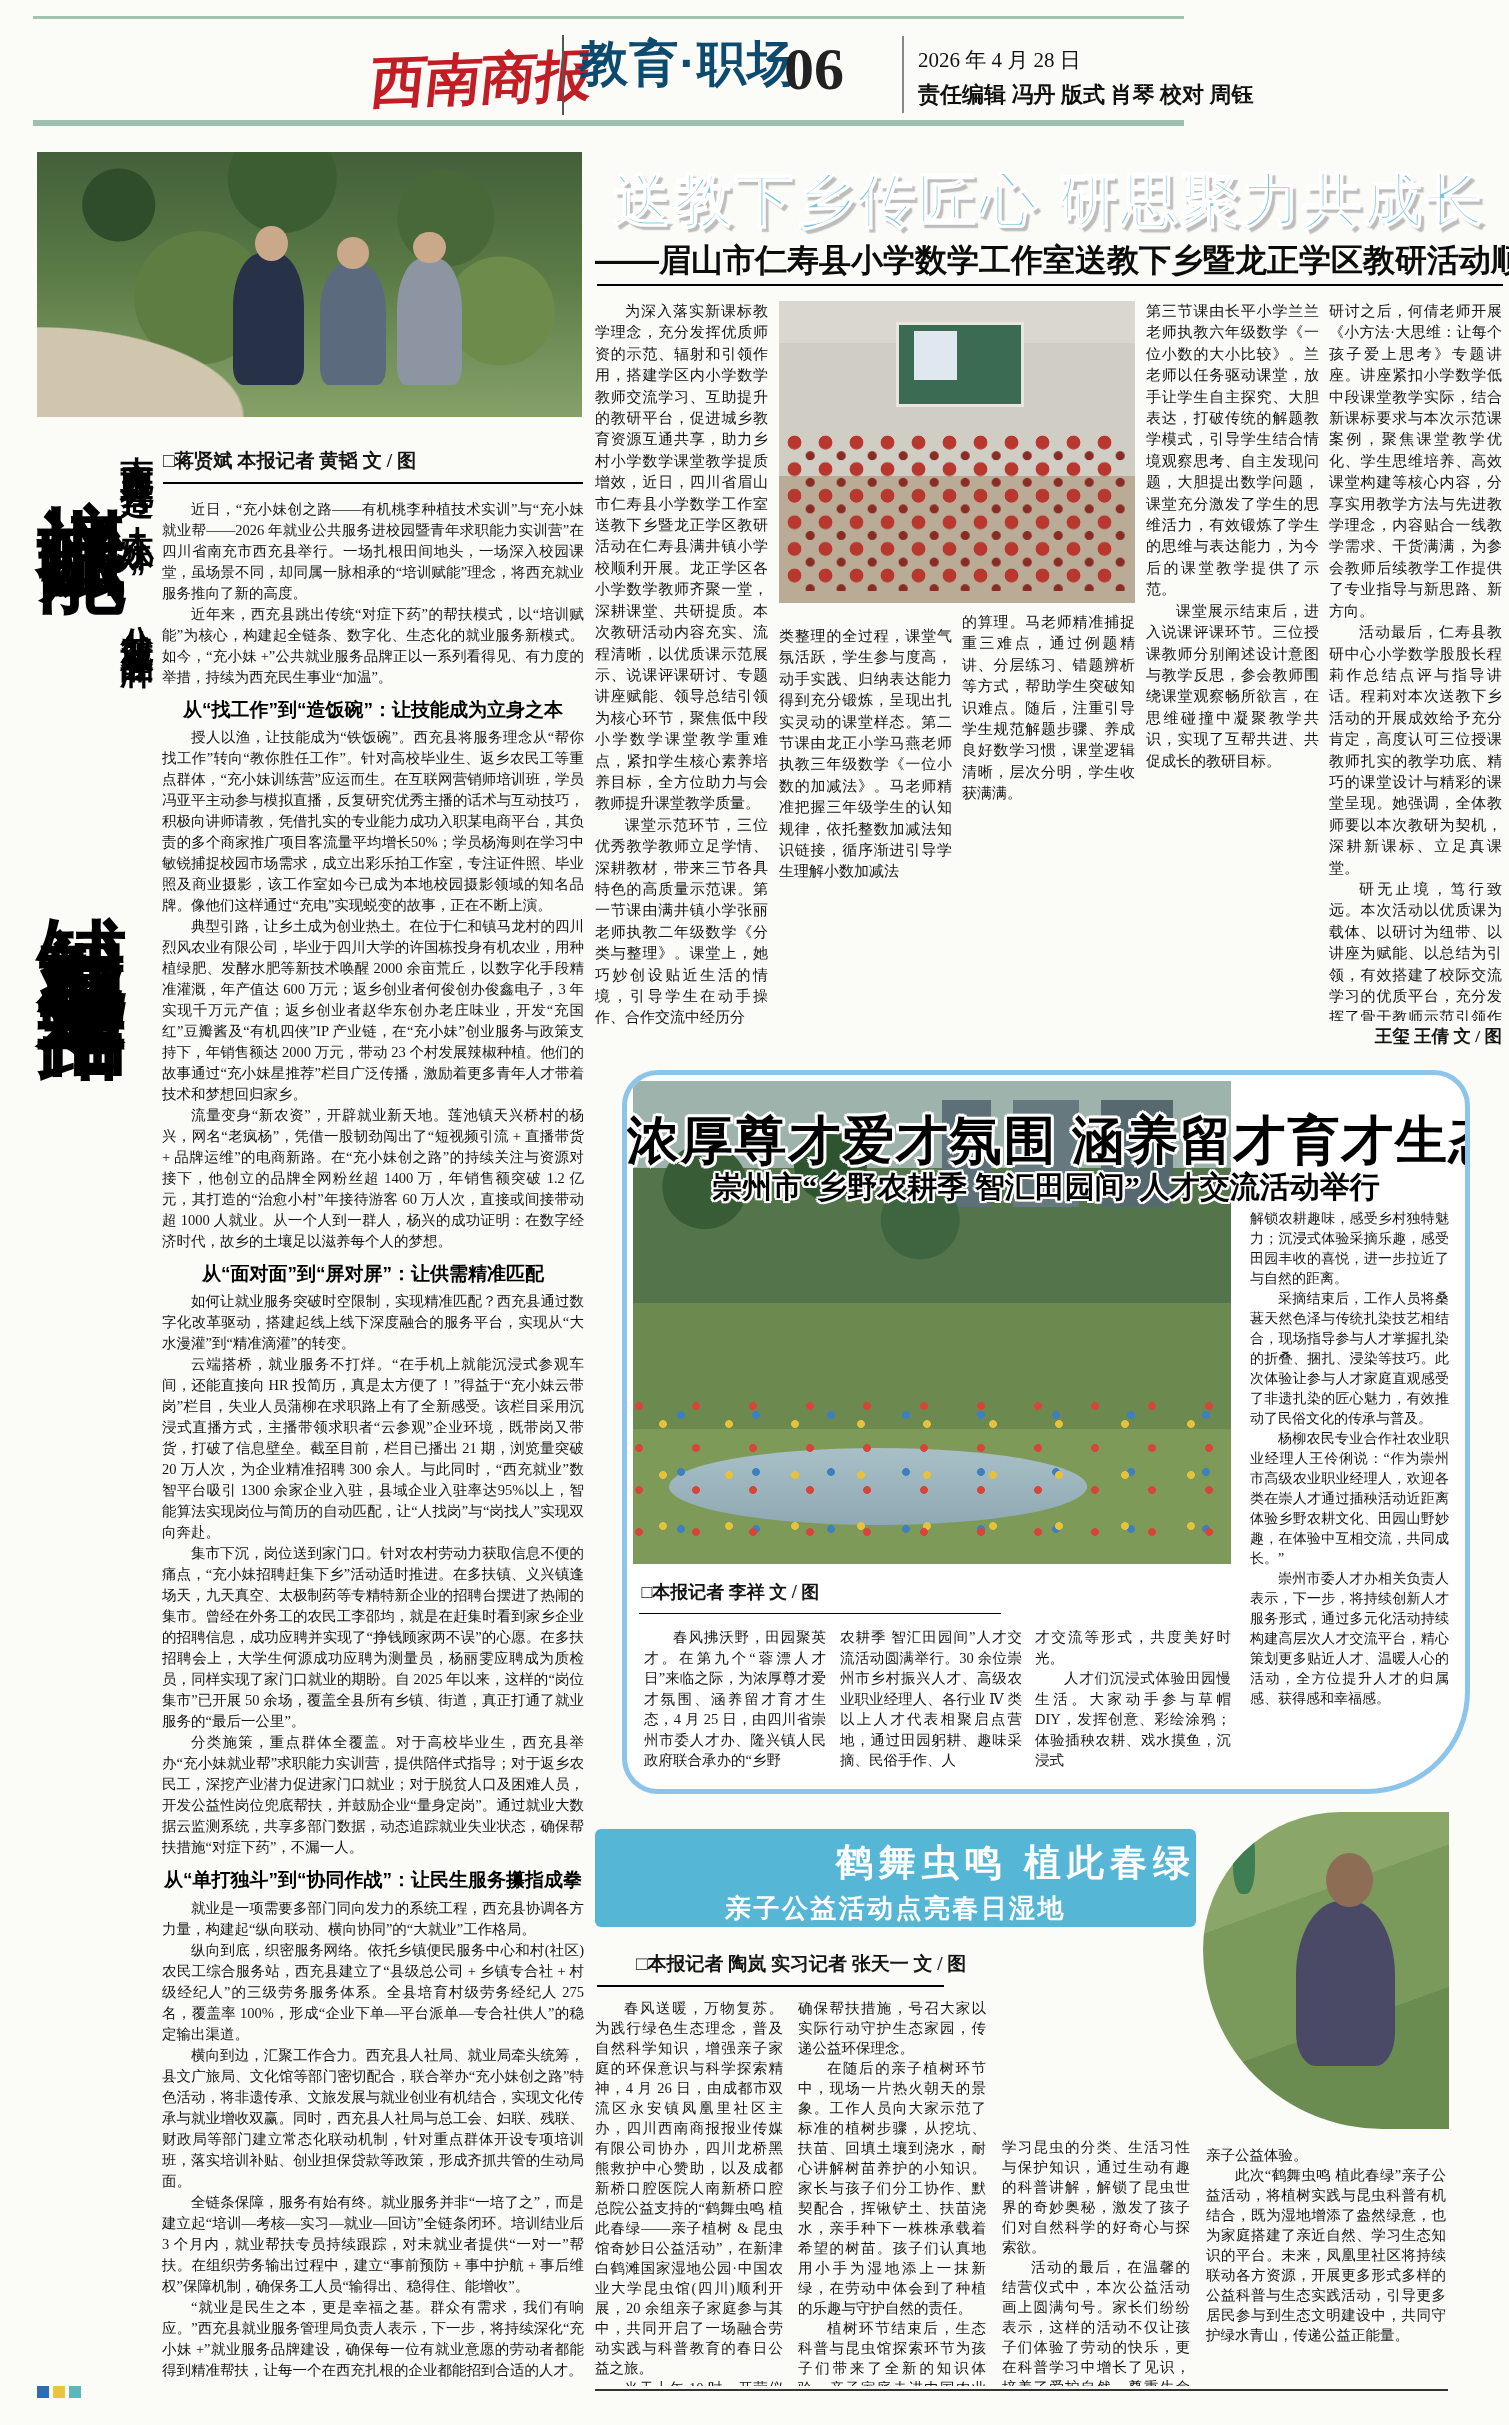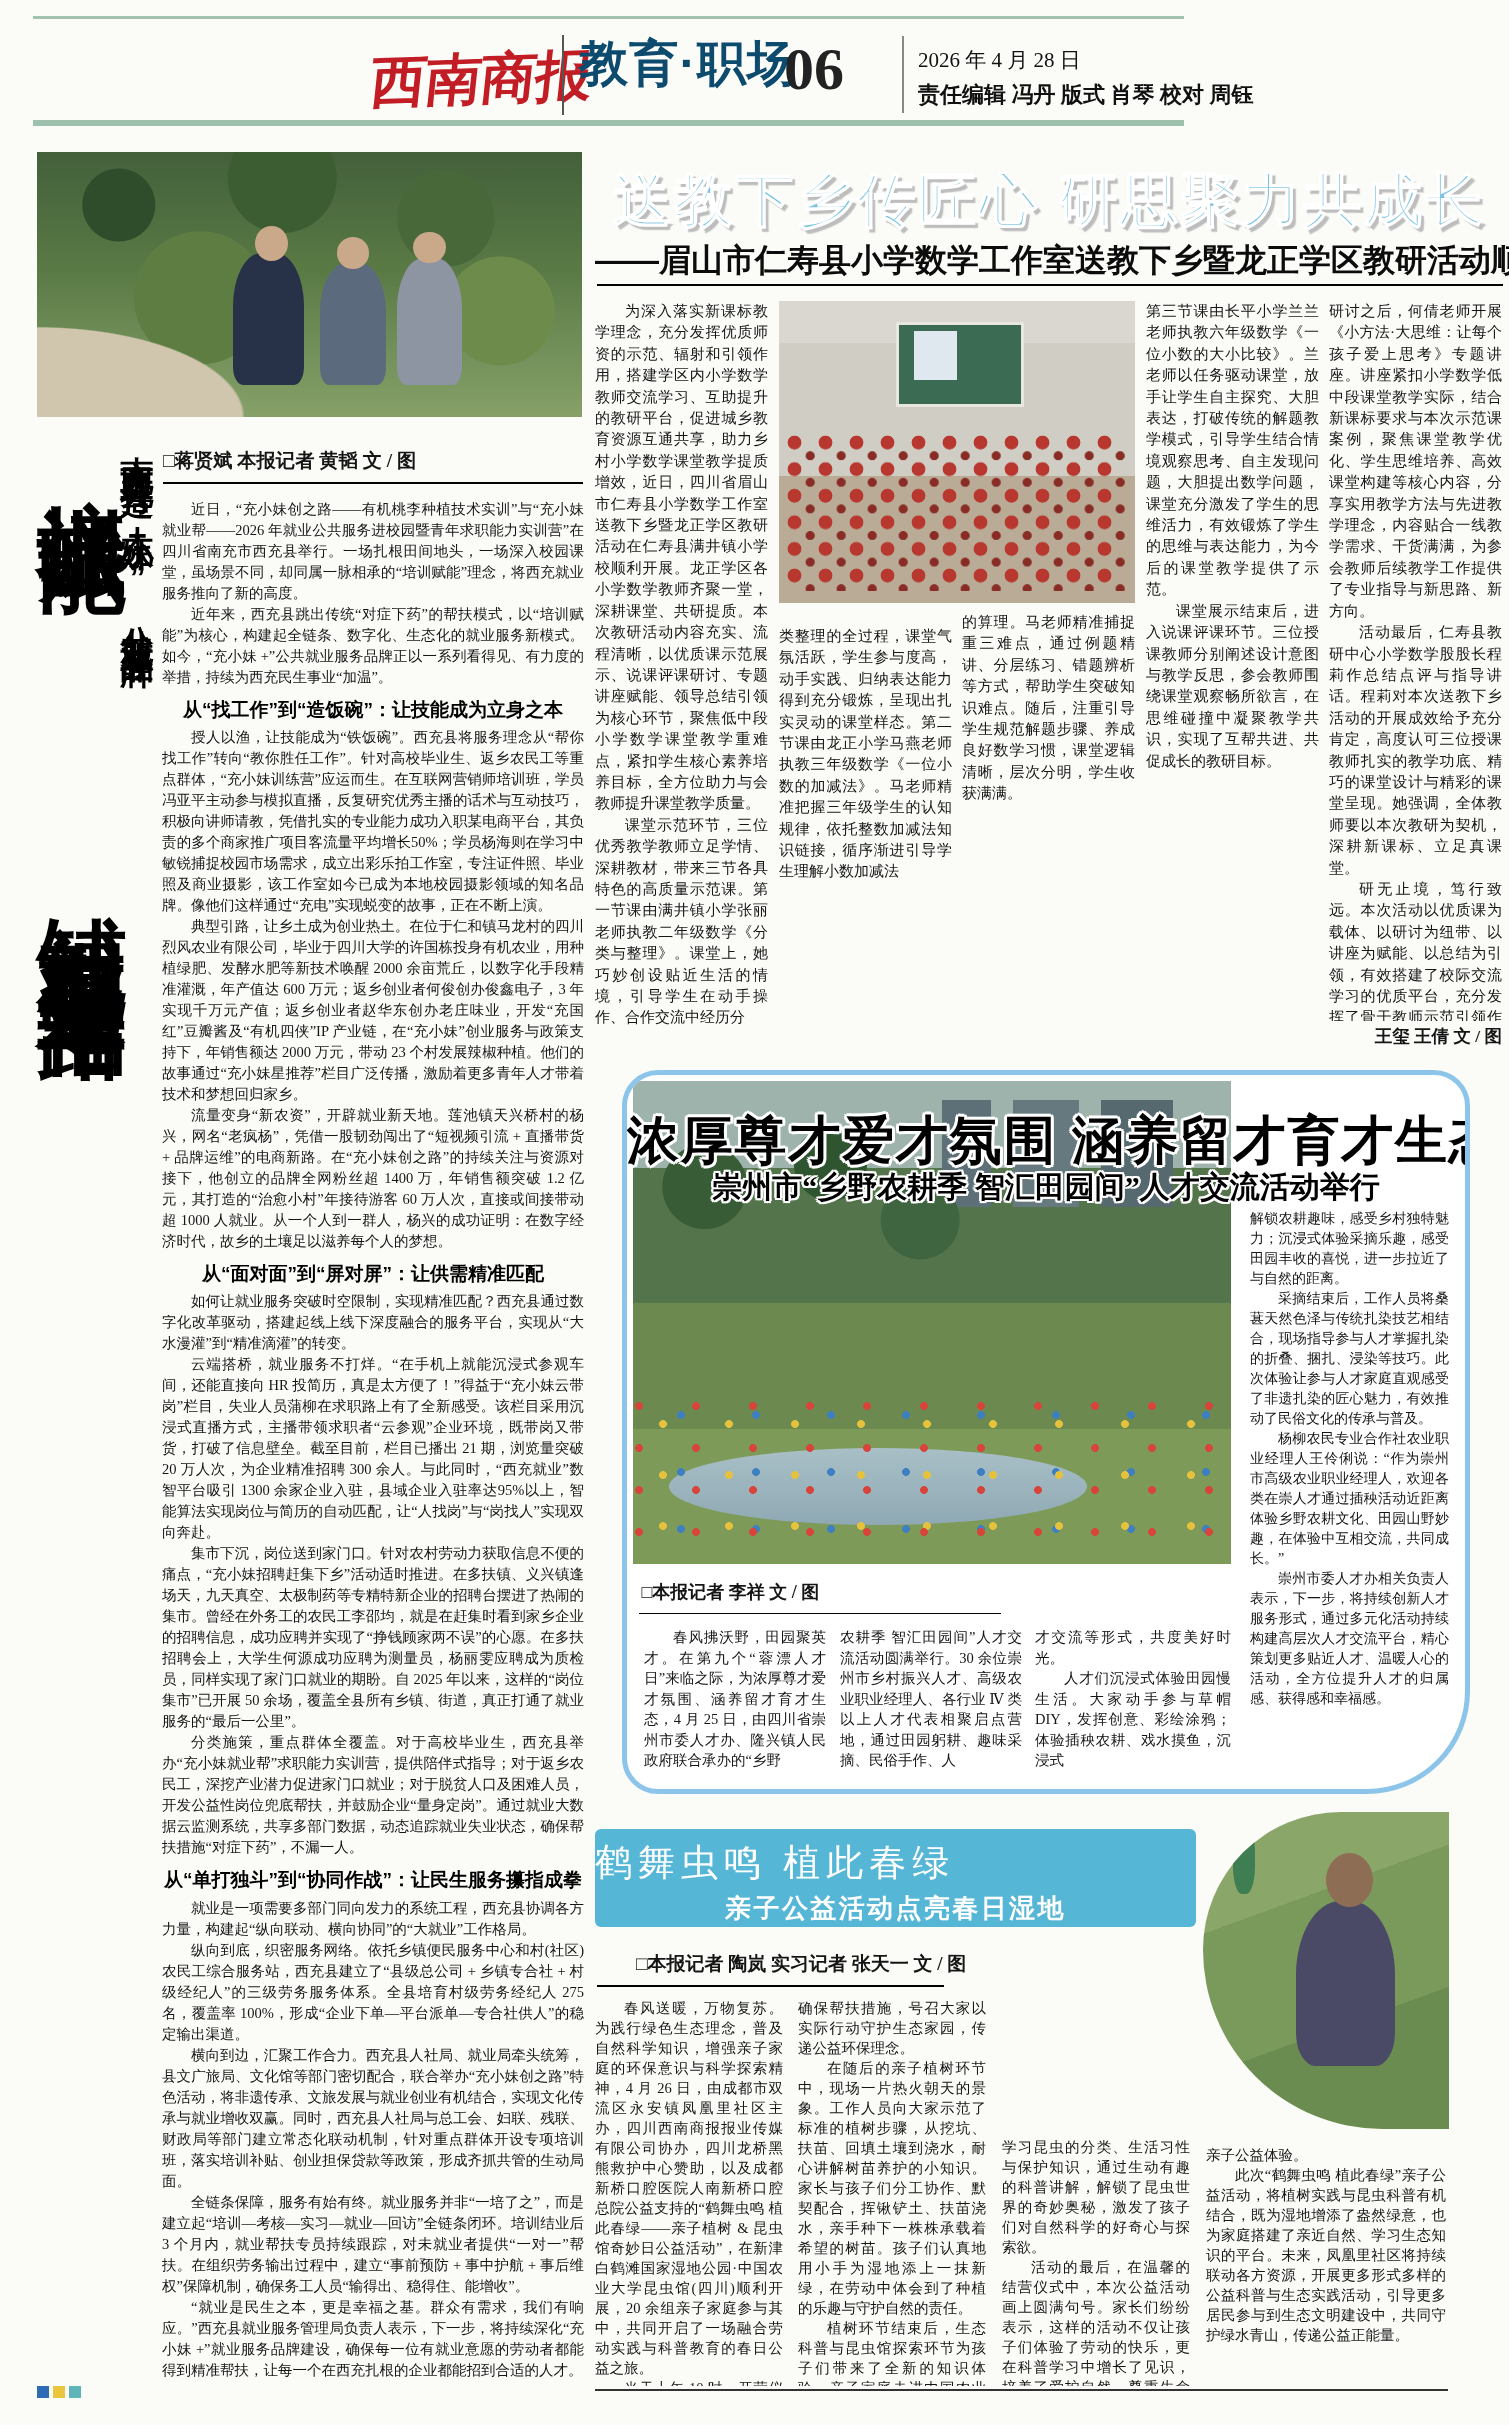--- a/index.html
+++ b/index.html
@@ -40,22 +40,22 @@
   .signature{font-weight:bold;font-size:17.5px;text-align:right;}
   
   .feature-box{border:5.4px solid #8cc5e9;border-radius:36px 36px 103px 36px;background:#fff;overflow:hidden;}
   .f-head1{font-weight:900;font-size:52px;letter-spacing:1.8px;text-align:center;color:#000;white-space:nowrap;
         text-shadow:-2.4px -2.4px 0 #fff,2.4px -2.4px 0 #fff,-2.4px 2.4px 0 #fff,2.4px 2.4px 0 #fff,0 -3px 0 #fff,0 3px 0 #fff,-3px 0 0 #fff,3px 0 0 #fff;}
   .f-head2{font-weight:900;font-size:30px;text-align:center;color:#000;white-space:nowrap;
         text-shadow:-1.8px -1.8px 0 #fff,1.8px -1.8px 0 #fff,-1.8px 1.8px 0 #fff,1.8px 1.8px 0 #fff,0 -2.4px 0 #fff,0 2.4px 0 #fff,-2.4px 0 0 #fff,2.4px 0 0 #fff;}
   .f-col{font-size:14.5px;line-height:20.5px;}
   
   .banner{background:#55b6d6;border-radius:6px;}
-  .banner-title{font-family:"Liberation Sans","DejaVu Sans",sans-serif;font-weight:400;
-        font-size:37px;letter-spacing:6px;color:#fff;text-align:left;white-space:nowrap;}
+  .banner-title{font-family:"Liberation Sans","DejaVu Sans",sans-serif;font-weight:700;
+        font-size:37px;letter-spacing:6px;color:#fff;text-align:right;white-space:nowrap;}
   .banner-sub{font-family:"Liberation Sans","DejaVu Sans",sans-serif;font-weight:900;
         font-size:26px;letter-spacing:2.4px;color:#fff;text-align:center;white-space:nowrap;}
   .w-col{font-size:14.5px;line-height:20px;}
   
   .photo{overflow:hidden;}
   .photo1{background:
      radial-gradient(circle at 15% 20%,#2f4d2a 0 36px,transparent 37px),
      radial-gradient(circle at 45% 10%,#3c5c31 0 54px,transparent 55px),
      radial-gradient(circle at 75% 25%,#49683a 0 48px,transparent 49px),
      radial-gradient(circle at 30% 55%,#5d7d42 0 66px,transparent 67px),

